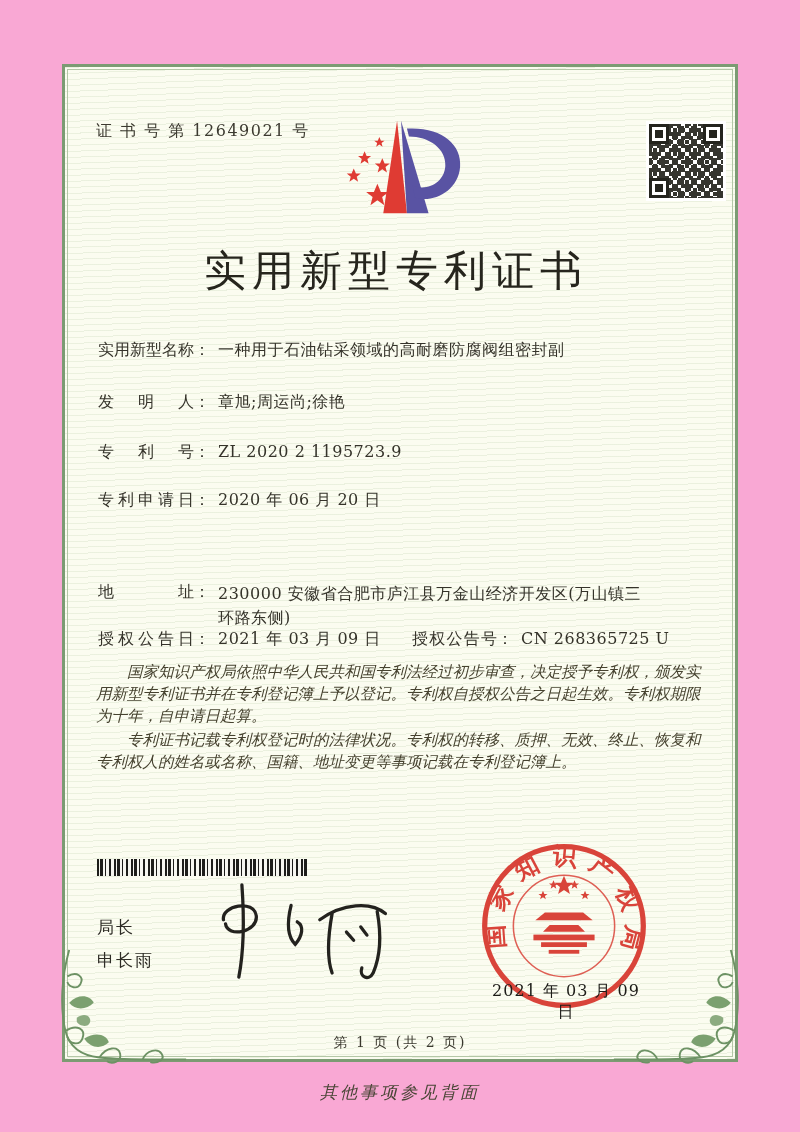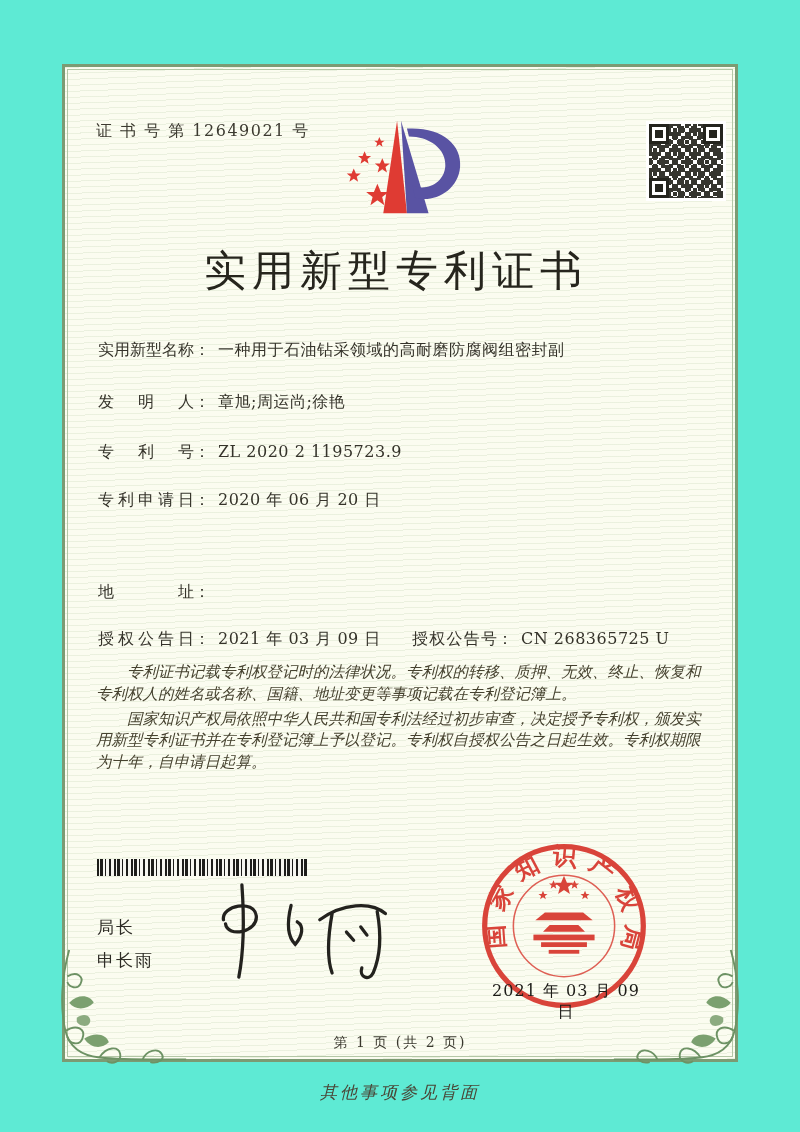--- a/index.html
+++ b/index.html
@@ -1,17 +1,17 @@
 <!DOCTYPE html>
 <html><head>
 <meta charset="utf-8">
 <title>证书</title>
 <style>
   html,body{margin:0;padding:0;background:#ffffff;}
-  .page{position:relative;width:800px;height:1132px;margin:0 auto;background:#5eead4;
+  .page{position:relative;width:800px;height:1132px;margin:0 auto;background:#f9a8d4;
         font-family:"DejaVu Serif","Liberation Serif",serif;overflow:hidden;}
   
   .frame{position:absolute;left:62px;top:64px;width:676px;height:998px;box-sizing:border-box;
          border:3px solid #7c9b73;
          background-color:#fbfcf0;
          background-image:repeating-linear-gradient(178deg,rgba(150,180,130,.16) 0 1px,rgba(255,255,255,0) 1px 6px);}
   .frame::after{content:"";position:absolute;inset:2px;border:1px solid #b3c7a6;pointer-events:none;}
 
   .cert-no{position:absolute;left:96px;top:121px;font-size:16px;letter-spacing:1.5px;color:#3c3a30;}
 
@@ -97,32 +97,32 @@
   <div class="field" style="top:392px">
     <span class="flabel">发明人</span><span class="fcolon">：</span><span class="fvalue">章旭;周运尚;徐艳</span>
   </div>
   <div class="field" style="top:442px">
     <span class="flabel">专利号</span><span class="fcolon">：</span><span class="fvalue">ZL 2020 2 1195723.9</span>
   </div>
   <div class="field" style="top:490px">
     <span class="flabel">专利申请日</span><span class="fcolon">：</span><span class="fvalue">2020 年 06 月 20 日</span>
   </div>
   <div class="field addr" style="top:582px">
-    <span class="flabel">地址</span><span class="fcolon">：</span>
+    <span class="flabel">地址</span><span class="fcolon">：</span><span class="fvalue"><div>230000 安徽省合肥市庐江县万金山经济开发区(万山镇三</div><div>环路东侧)</div></span>
   </div>
   <div class="field" style="top:629px">
     <span class="flabel">授权公告日</span><span class="fcolon">：</span><span class="fvalue">2021 年 03 月 09 日</span>
   </div>
   <div class="field" style="top:629px;left:412px">
     <span class="flabel" style="width:85px">授权公告号</span><span class="fcolon">：</span><span class="fvalue">CN 268365725 U</span>
   </div>
 
   <div class="paras">
+    <p>国家知识产权局依照中华人民共和国专利法经过初步审查，决定授予专利权，颁发实用新型专利证书并在专利登记簿上予以登记。专利权自授权公告之日起生效。专利权期限为十年，自申请日起算。</p>
     <p>专利证书记载专利权登记时的法律状况。专利权的转移、质押、无效、终止、恢复和专利权人的姓名或名称、国籍、地址变更等事项记载在专利登记簿上。</p>
-    <p>国家知识产权局依照中华人民共和国专利法经过初步审查，决定授予专利权，颁发实用新型专利证书并在专利登记簿上予以登记。专利权自授权公告之日起生效。专利权期限为十年，自申请日起算。</p>
   </div>
 
   <div class="barcode"></div>
 
   <div class="director">
     <div>局长</div>
     <div>申长雨</div>
   </div>
 
   <svg class="signature" viewBox="0 0 200 100" fill="none" stroke="#23221e" stroke-width="3.2" stroke-linecap="round" aria-hidden="true">

